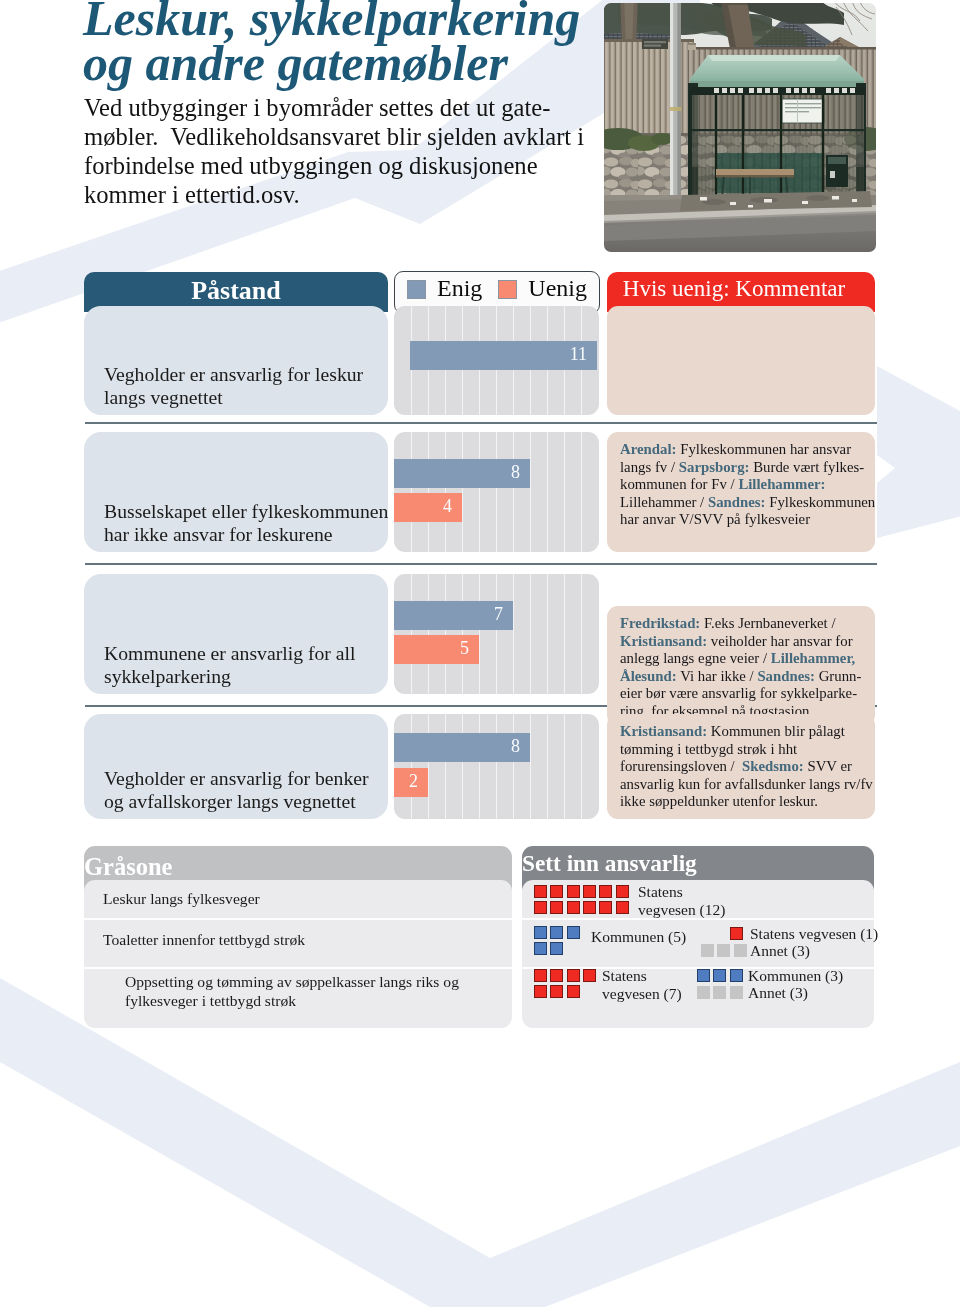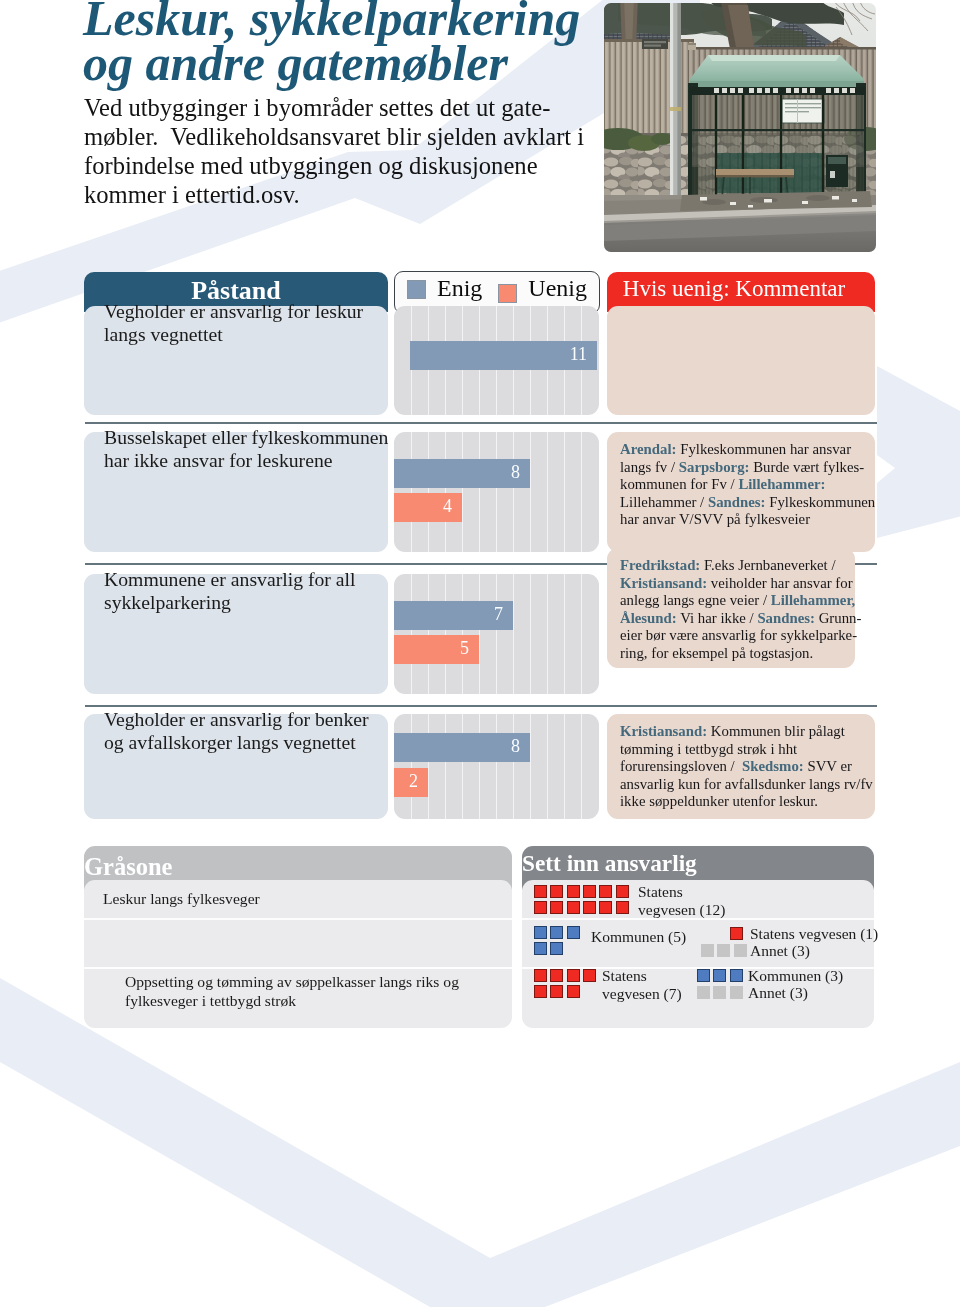--- a/index.html
+++ b/index.html
@@ -24,24 +24,24 @@
   justify-content:center;box-sizing:border-box;}
 .hdr-blue{left:84px;top:272px;width:304px;height:40px;background:#285977;font-size:26px;}
 .hdr-red{left:607px;top:272px;width:268px;height:40px;background:#ee2a23;font-weight:400;font-size:23px;padding-right:14px;box-sizing:border-box;}
 .hdr-legend{position:absolute;left:394px;top:271px;width:206px;height:43px;background:#fbfbfc;
   border:1.1px solid #3b4349;border-radius:9px;display:flex;align-items:center;
   justify-content:center;box-sizing:border-box;z-index:1;}
 .lg{display:flex;align-items:center;position:relative;top:-4px;}
 .lg .sw{width:19px;height:19px;display:inline-block;margin-right:11px;
   border:1px solid #8995a2;box-sizing:border-box;position:relative;top:1px;}
 .lg .tx{font-size:24px;font-weight:400;color:#0d0d0d;}
-.lg.second{margin-left:16px;align-items:flex-end;}
-
-.stmt{position:absolute;background:#dde3ea;border-radius:11px;z-index:3;
-  box-sizing:border-box;display:flex;align-items:flex-start;font-family:Liberation Serif, serif;}
+.lg.second{margin-left:16px;}
+
+.stmt{position:absolute;background:#dde3ea;border-radius:17px;z-index:3;
+  box-sizing:border-box;display:flex;align-items:flex-end;font-family:Liberation Serif, serif;}
 .stmt>span{position:relative;top:-6px;}
 .stmt span span{display:block;white-space:nowrap;}
 .stmt>span{display:block;padding:0 20px;font-size:19.7px;line-height:23px;color:#1b1b1b;}
 .chart{position:absolute;background:#dcdcde;border-radius:11px;overflow:hidden;z-index:3;}
 .gl{position:absolute;top:0;bottom:0;width:1.3px;background:#f3f3f5;}
 .bar{position:absolute;display:flex;align-items:center;justify-content:flex-end;
   color:#fafdff;font-size:18px;box-sizing:border-box;}
 .bar span{padding-right:10px;position:relative;top:-1px;}
 .cmt{position:absolute;background:#e9d8ce;border-radius:11px;box-sizing:border-box;z-index:3;}
 .cmt p{margin:0;padding:9px 14px 0 13px;font-size:14.8px;line-height:17.5px;color:#17171a;}
@@ -398,21 +398,21 @@
     <i class="gl" style="left:153.00px"></i>
     <i class="gl" style="left:170.00px"></i>
     <i class="gl" style="left:187.00px"></i>
     <div class="bar" style="left:0px;top:26.8px;width:119.0px;height:29px;background:#829ab5;">
           <span>7</span>
         </div>
     <div class="bar" style="left:0px;top:61.2px;width:85.0px;height:29px;background:#f78a70;">
           <span>5</span>
         </div>
   </div>
-  <div class="cmt" style="left:607px;top:548px;width:248px;height:120px;">
+  <div class="cmt" style="left:607px;top:606px;width:268px;height:120px;">
         <p>
           <span class="cl"><b>Fredrikstad:</b><span> F.eks Jernbaneverket / </span></span>
           <span class="cl"><b>Kristiansand:</b><span> veiholder har ansvar for</span></span>
           <span class="cl"><span>anlegg langs egne veier / </span><b>Lillehammer,</b></span>
           <span class="cl"><b>Ålesund:</b><span> Vi har ikke / </span><b>Sandnes:</b><span> Grunn-</span></span>
           <span class="cl"><span>eier bør være ansvarlig for sykkelparke-</span></span>
           <span class="cl"><span>ring, for eksempel på togstasjon.</span></span>
         </p>
       </div>
 </div>
@@ -453,20 +453,21 @@
       </div>
 </div>
 <div class="sep" style="left:85px;top:422px;width:792px;"></div>
 <div class="sep" style="left:85px;top:563px;width:792px;"></div>
 <div class="sep" style="left:85px;top:705px;width:792px;"></div>
 <div class="bhdr gz" style="left:84px;top:846px;width:428px;background:#bfc1c3;">
       <span>Gråsone</span>
     </div>
 <div class="bbody" style="left:84px;top:880px;width:428px;height:148px;"></div>
 <div class="gz-item" style="left:103px;top:890px;width:390px;"><span>Leskur langs fylkesveger</span></div>
+<div class="gz-item" style="left:103px;top:931px;width:390px;"><span>Toaletter innenfor tettbygd strøk</span></div>
 <div class="gz-item" style="left:103px;top:973px;width:390px;margin-left:22px;"><span>Oppsetting og tømming av søppelkasser langs riks og fylkesveger i tettbygd strøk</span></div>
 <div class="gz-line" style="left:84px;top:918px;width:428px;"></div>
 <div class="gz-line" style="left:84px;top:967px;width:428px;"></div>
 <div class="bhdr" style="left:522px;top:846px;width:352px;background:#83868a;">
       <span>Sett inn ansvarlig</span>
     </div>
 <div class="bbody" style="left:522px;top:880px;width:352px;height:148px;"></div>
 <div class="gz-line" style="left:522px;top:918px;width:352px;"></div>
 <div class="gz-line" style="left:522px;top:967px;width:352px;"></div>
 <i class="sq" style="left:534.0px;top:885.0px;width:13.0px;height:13.0px;background:#ee2a22;border:1.2px solid #7d1712;"></i>

